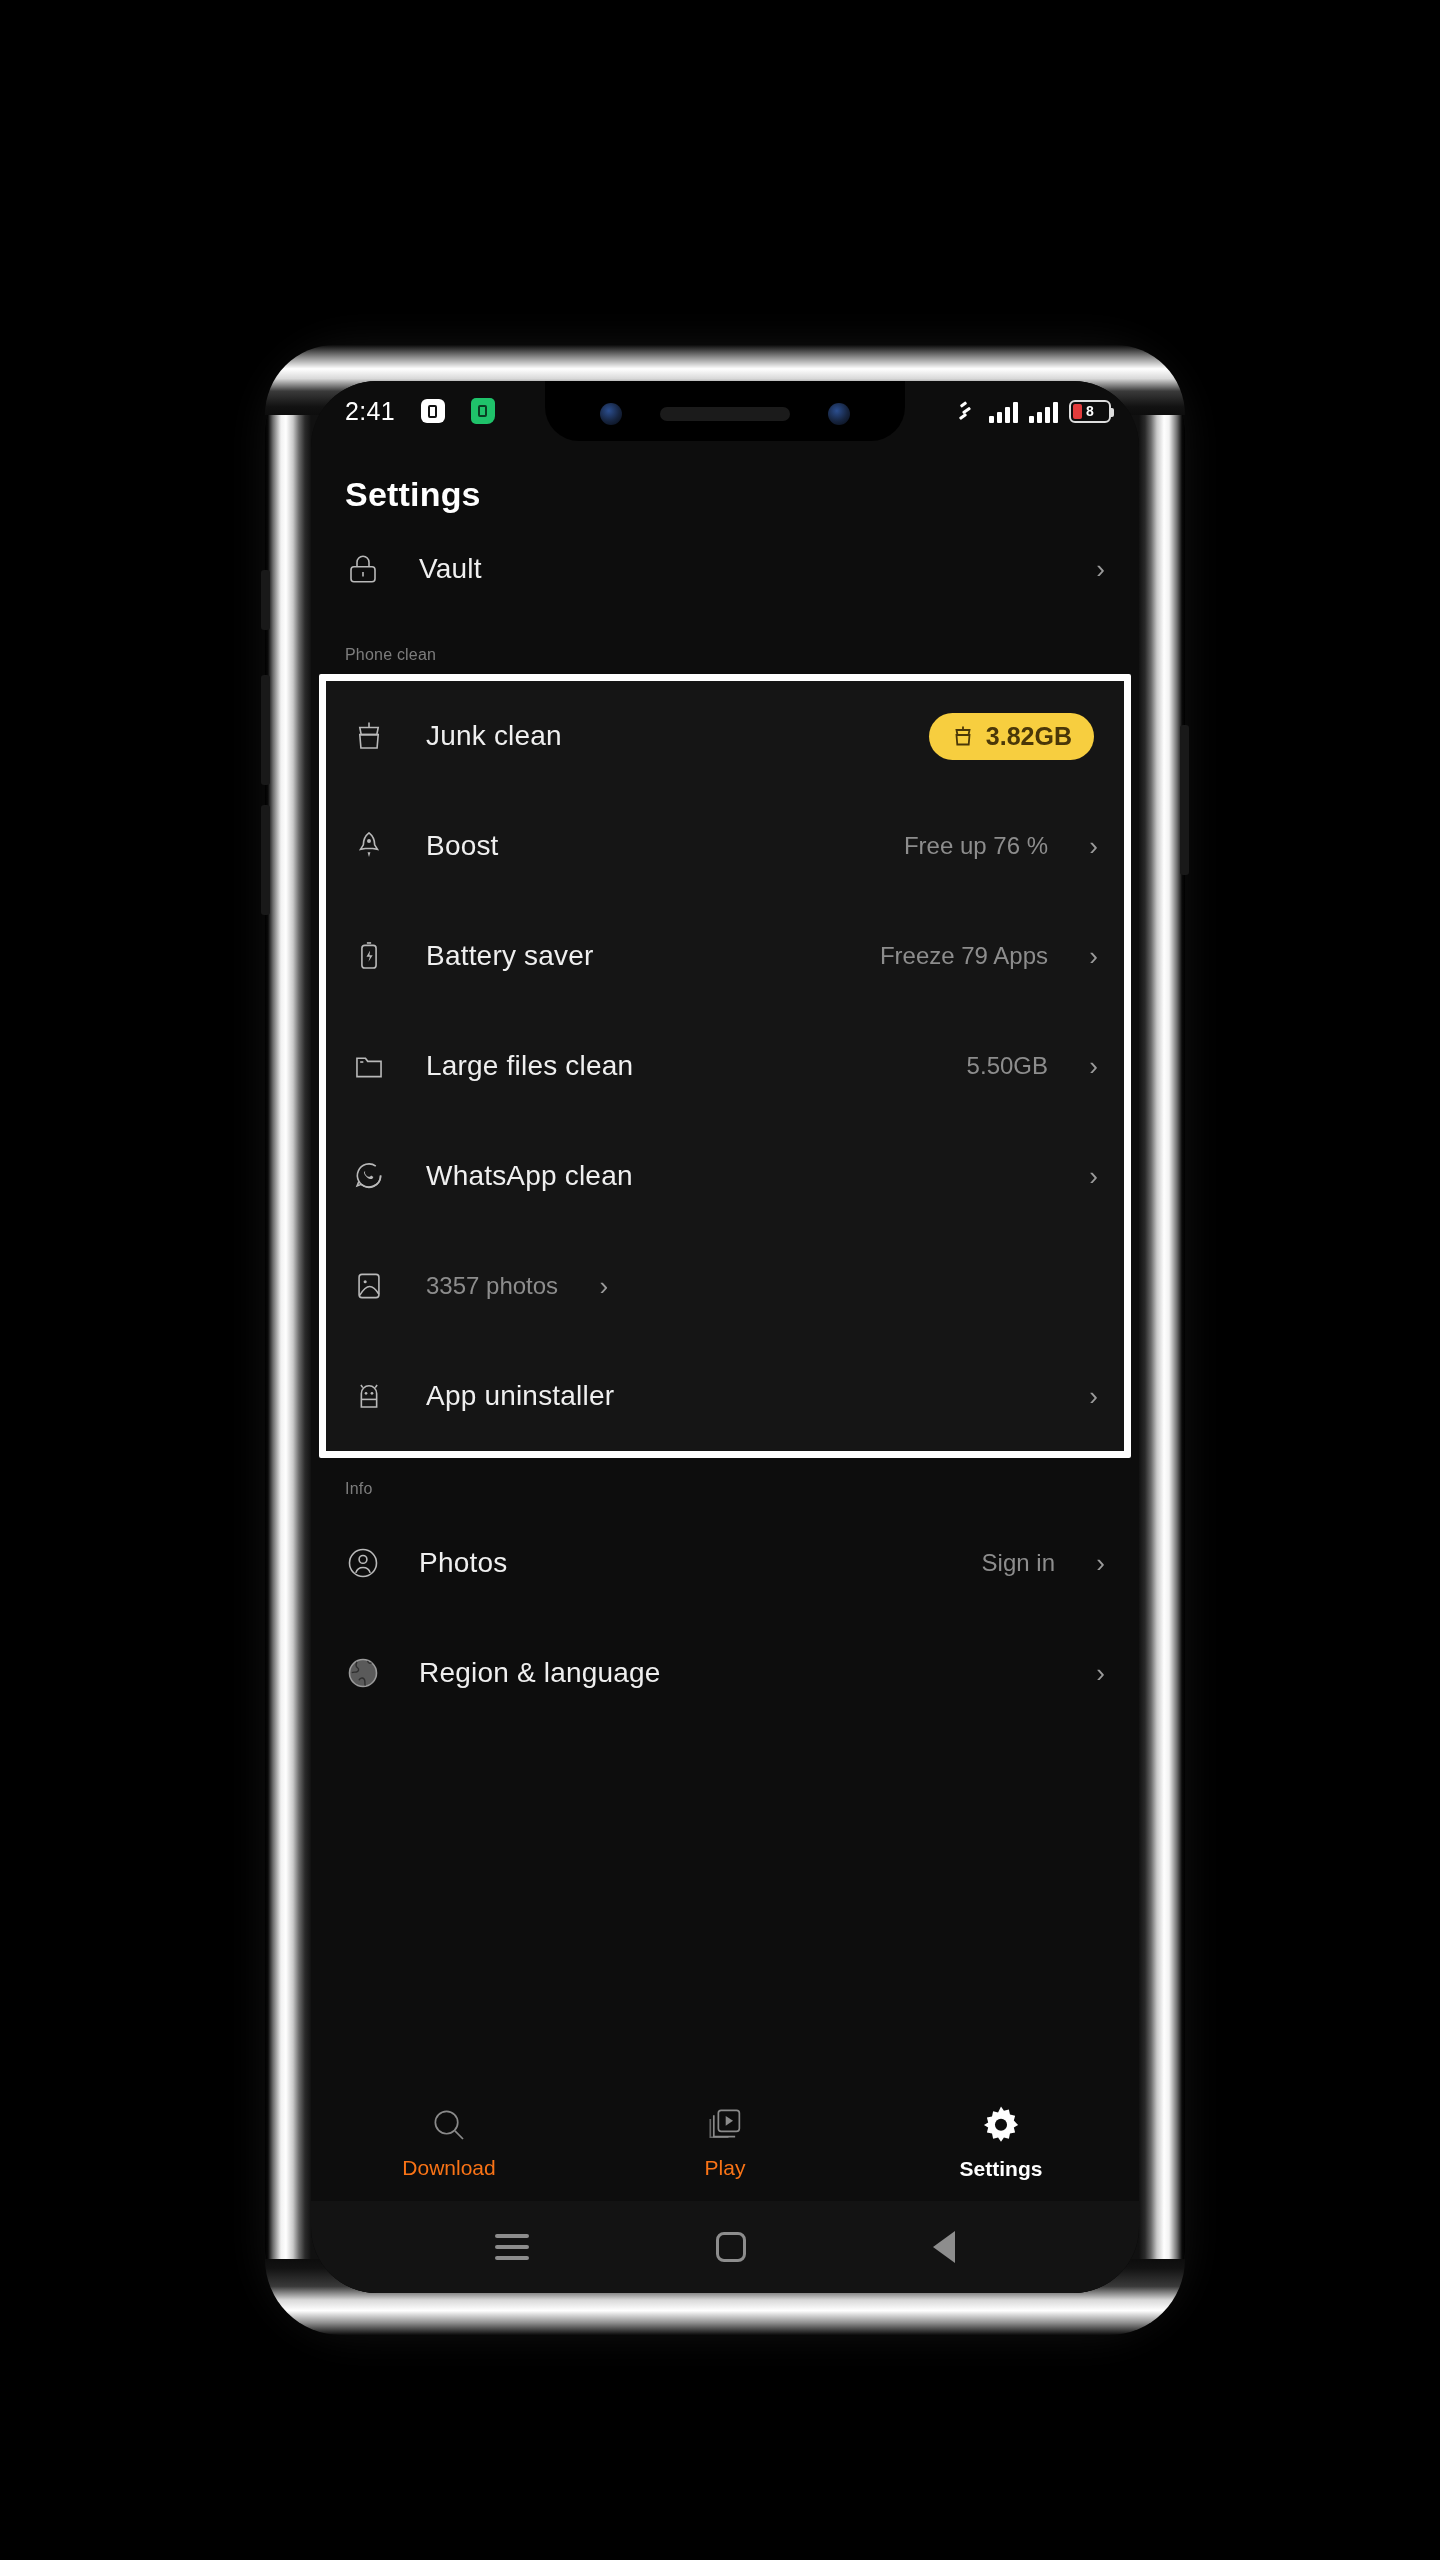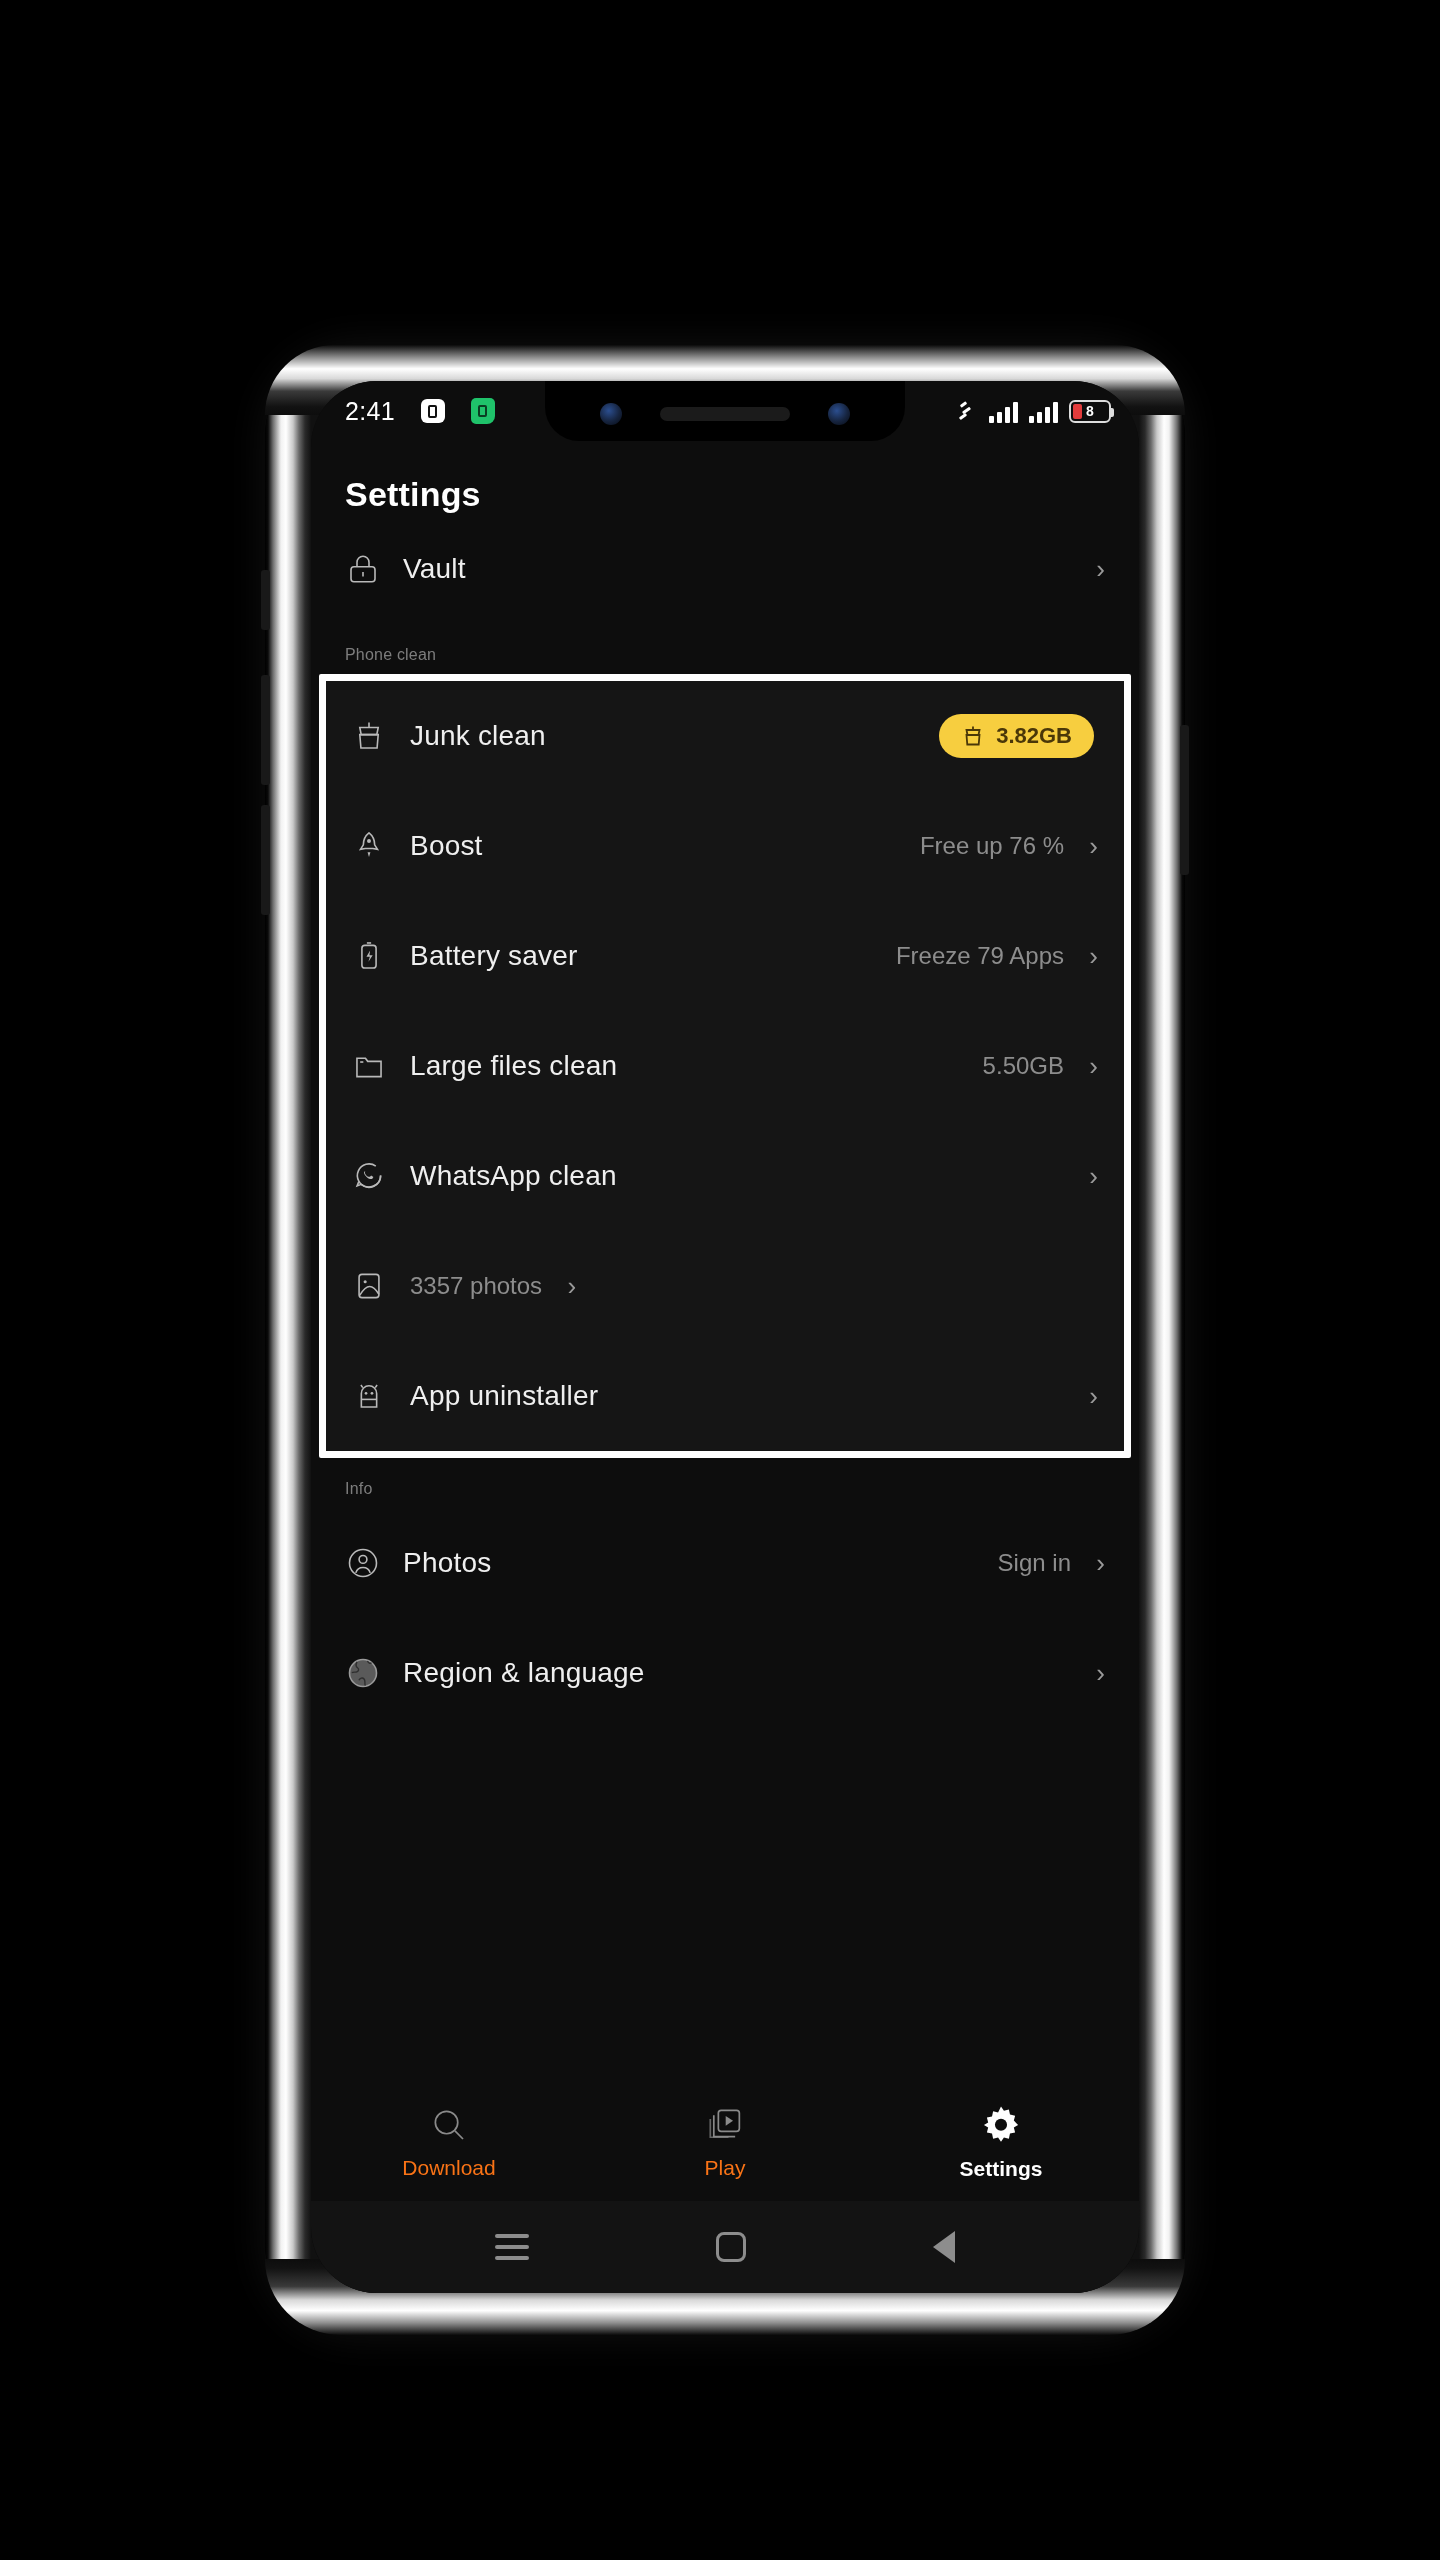--- a/index.html
+++ b/index.html
@@ -119,21 +119,21 @@
     font-size:14px; color:#fff; font-weight:700; line-height:19px;
   }
 
   
   .app{ position:absolute; inset:0; background:#0d0d0d; padding-top:60px; overflow:hidden; }
   .page-title{
     color:#fff; font-size:34px; font-weight:700; padding:34px 0 0 34px; letter-spacing:.2px;
   }
 
   .row{
-    display:flex; align-items:center; gap:0;
+    display:flex; align-items:center; gap:16px;
     height:110px; padding:0 34px;
   }
   .row .ico{ width:58px; display:flex; align-items:center; }
   .row .label{ color:#efefef; font-size:28px; flex:1; letter-spacing:.2px; }
   .row .value{ color:#8d8d8d; font-size:24px; margin-right:18px; white-space:nowrap; }
   .chev{ color:#9a9a9a; font-size:26px; line-height:1; width:16px; text-align:right; }
 
   .section-label{
     color:#7d7d7d; font-size:16px; padding:22px 0 10px 34px; letter-spacing:.2px;
   }
@@ -145,21 +145,21 @@
     border:7px solid #ffffff;
     background:#151515;
     border-radius:2px;
   }
   .highlight .row{ padding:0 26px; }
 
   .pill{
     display:inline-flex; align-items:center; gap:11px;
     background:#F7CE3F; color:#4a3708;
     border-radius:30px; padding:9px 22px;
-    font-size:22px; font-weight:600; margin-right:4px;
+    font-size:25px; font-weight:600; margin-right:4px;
   }
 
   svg.li{ display:block; }
   svg.li *{ vector-effect:non-scaling-stroke; }
 
   
   .tabbar{
     position:absolute; left:0; right:0; bottom:92px; height:118px;
     background:#0d0d0d;
     display:flex; align-items:center; z-index:5;

